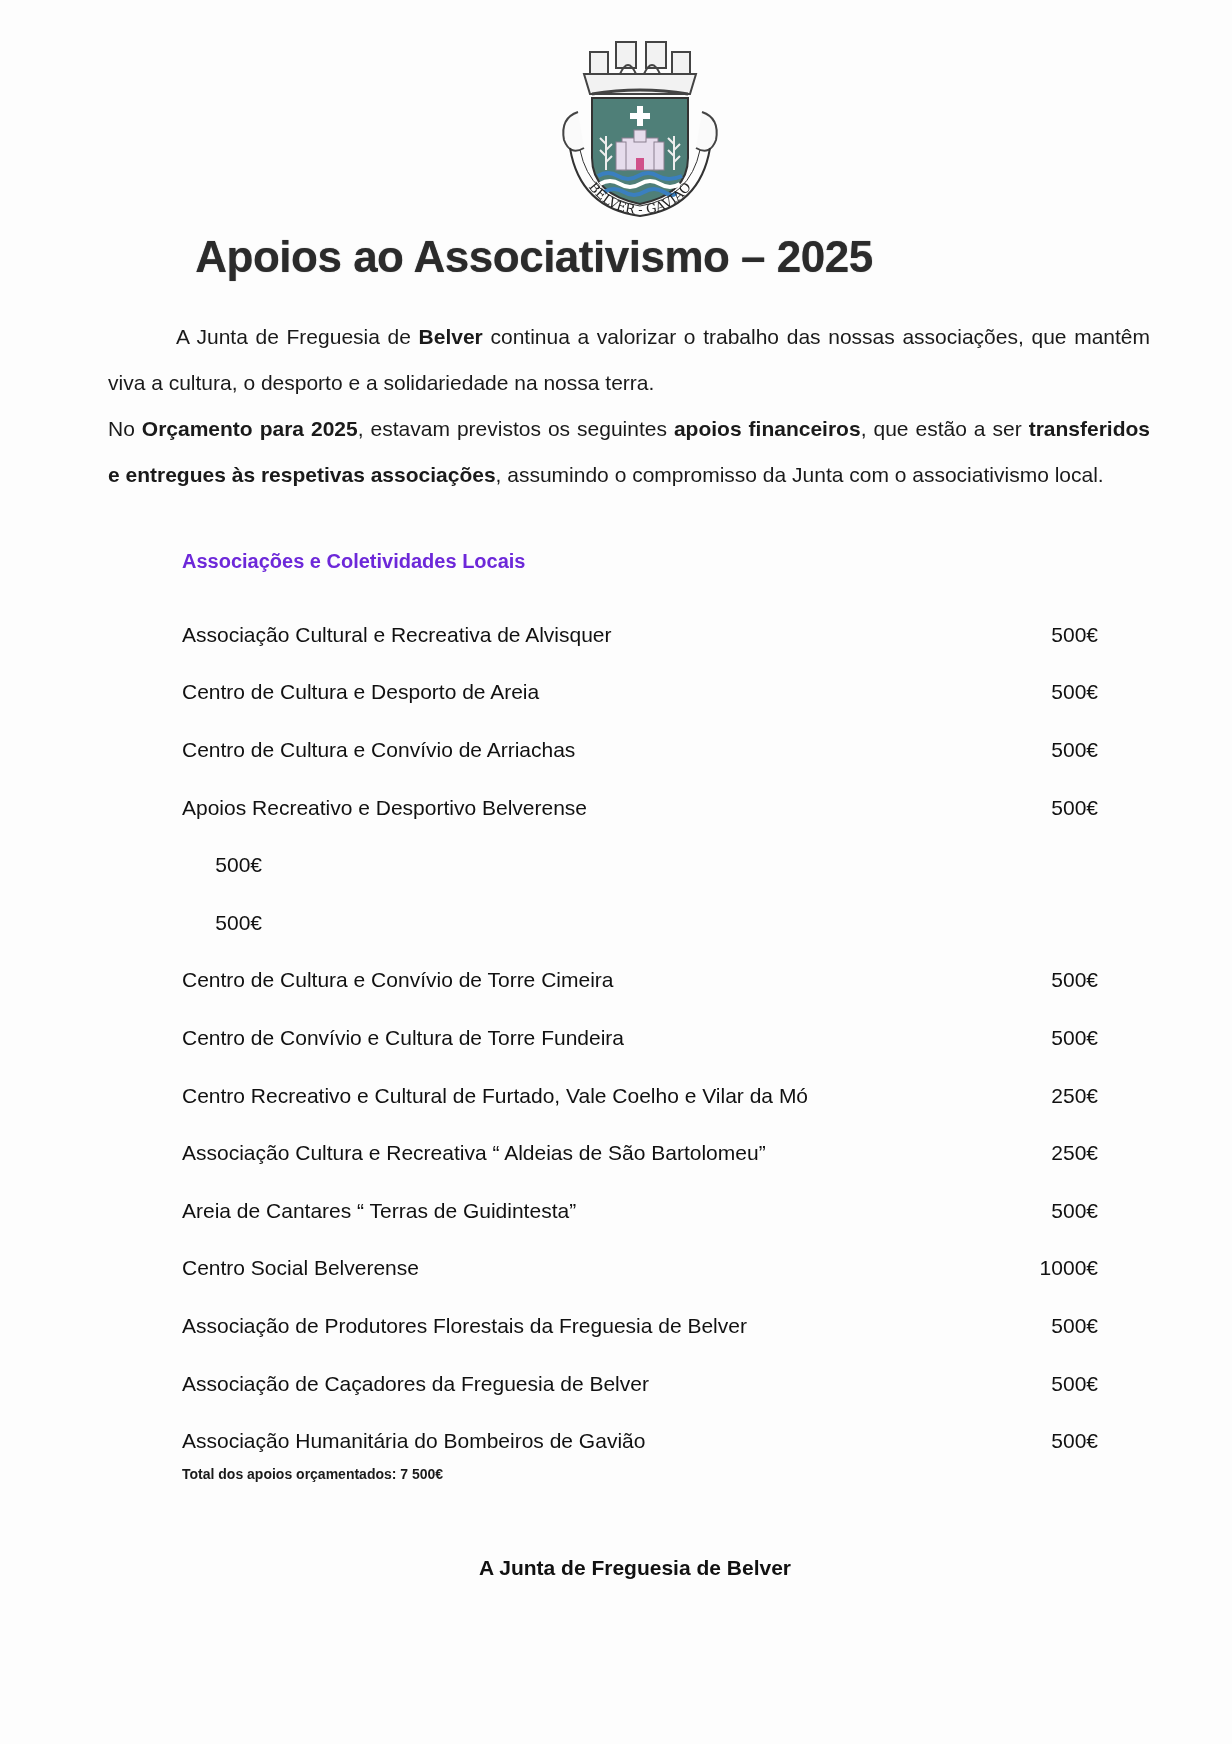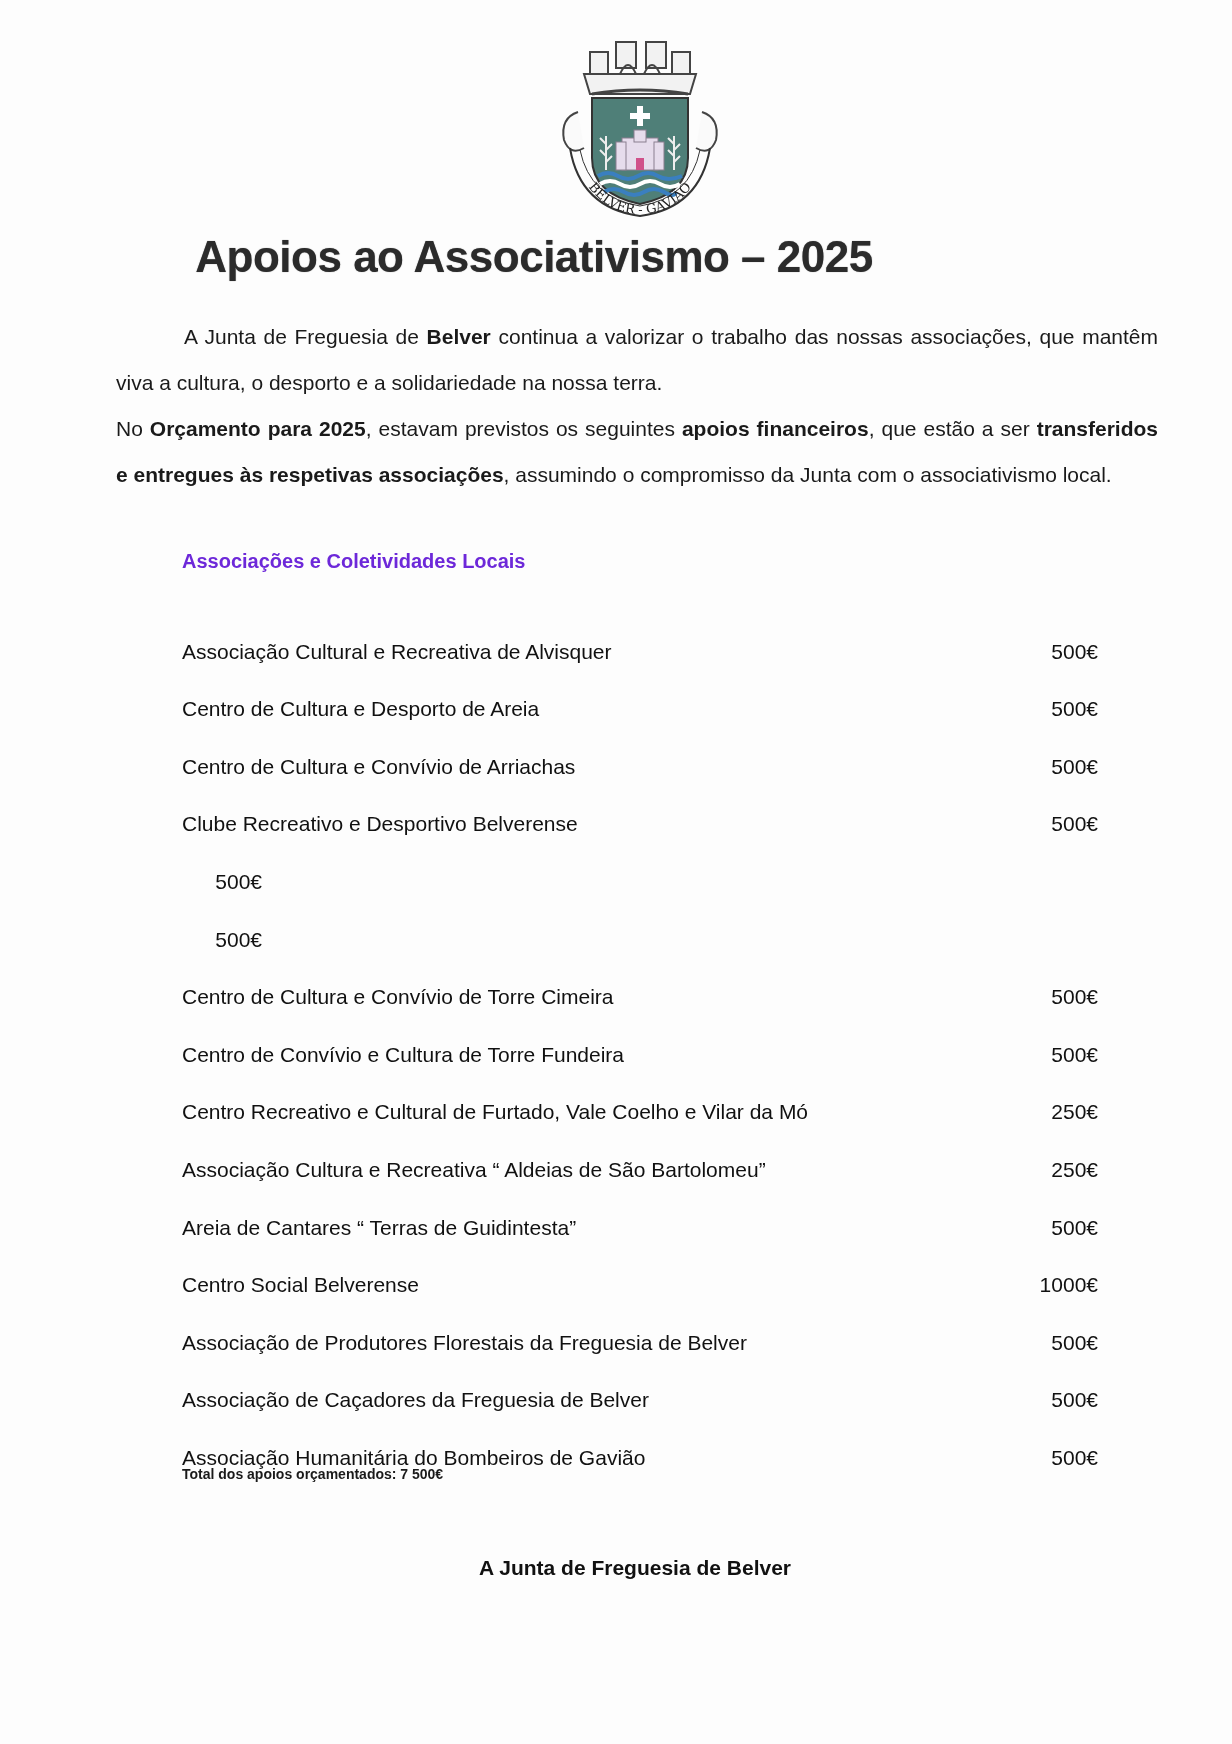--- a/index.html
+++ b/index.html
@@ -7,31 +7,31 @@
       width: 1232px; height: 1744px; background: #fdfdfd; position: relative; overflow: hidden;
       font-family: "Liberation Sans", "DejaVu Sans", sans-serif; color: #111;
     }
     .logo { position: absolute; left: 550px; top: 38px; width: 180px; height: 182px; }
     .title {
       position: absolute; left: 0; width: 1068px; top: 232px; text-align: center;
       font-size: 44px; font-weight: bold; color: #2b2b2b; letter-spacing: -0.5px;
       text-shadow: 0 0 1px #777;
     }
     .para {
-      position: absolute; left: 116px; width: 1042px; font-size: 21px; line-height: 46px;
+      position: absolute; left: 108px; width: 1042px; font-size: 21px; line-height: 46px;
       text-align: justify; color: #1a1a1a; margin: 0;
     }
     .para b { font-weight: bold; }
     .p1 { top: 314px; text-indent: 68px; }
     .p2 { top: 406px; }
     .section-title {
       position: absolute; left: 182px; top: 550px; font-size: 20px; font-weight: bold; color: #6d28d9;
     }
     .list { position: absolute; left: 182px; top: 606px; width: 916px; }
-    .row { display: flex; justify-content: space-between; align-items: flex-end; height: 57.6px; font-size: 21px; }
+    .row { display: flex; justify-content: space-between; align-items: center; height: 57.6px; font-size: 21px; }
     .row .amt { text-align: right; min-width: 80px; }
     .total {
       position: absolute; left: 182px; top: 1466px; font-size: 14px; font-weight: bold; color: #1a1a1a;
     }
     .signature {
       position: absolute; left: 0; width: 1270px; top: 1556px; text-align: center; font-size: 21px; font-weight: bold;
     }
   </style>
 </head>
 <body>
@@ -105,21 +105,21 @@
     </div>
   <div class="row">
       <span>Centro de Cultura e Desporto de Areia</span>
       <span class="amt">500€</span>
     </div>
   <div class="row">
       <span>Centro de Cultura e Convívio de Arriachas</span>
       <span class="amt">500€</span>
     </div>
   <div class="row">
-      <span>Clube Recreativo e Desportivo Belverense</span>
+      <span>Apoios Recreativo e Desportivo Belverense</span>
       <span class="amt">500€</span>
     </div>
   <div class="row">
       <span class="amt">500€</span>
     </div>
   <div class="row">
       <span class="amt">500€</span>
     </div>
   <div class="row">
       <span>Centro de Cultura e Convívio de Torre Cimeira</span>

